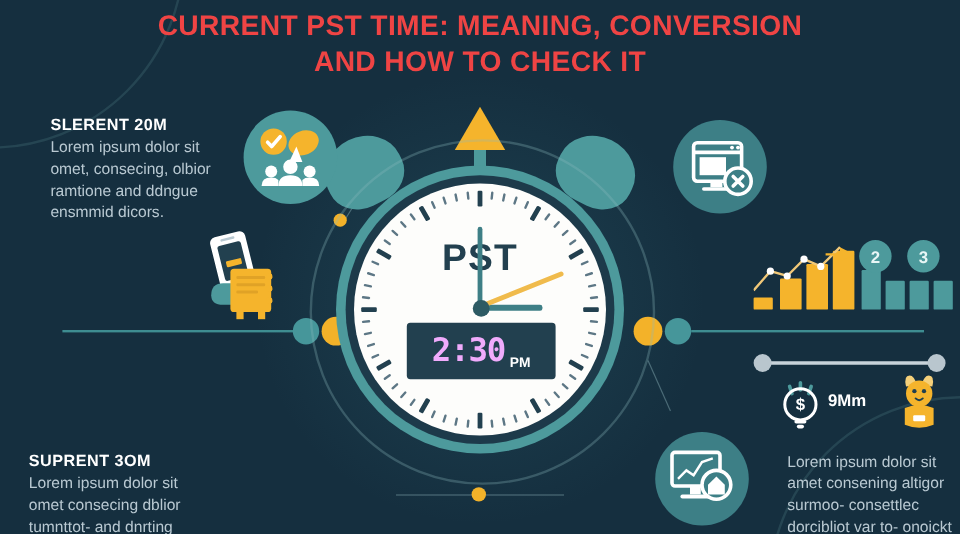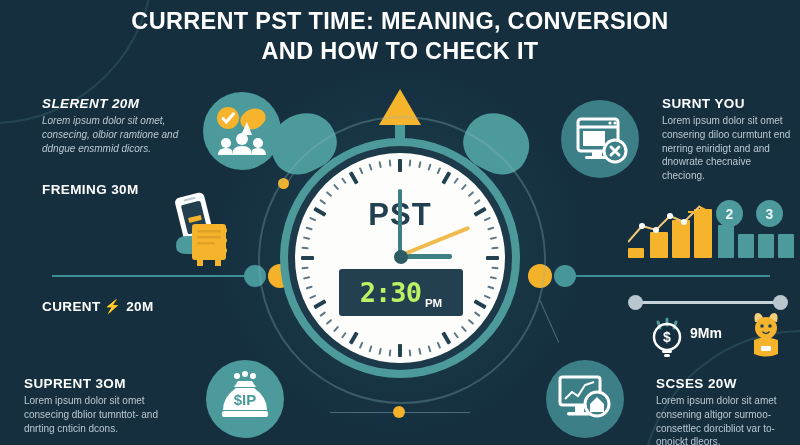--- a/index.html
+++ b/index.html
@@ -34,40 +34,40 @@
     border: 2px solid rgba(124,187,189,0.16);
   }
 
   
   .title {
     position: absolute;
     left: 120px;
     top: 6px;
     width: 560px;
     text-align: center;
-    color: #ffffff;
+    color: #ef4444;
     font-size: 23.5px;
     font-weight: bold;
     line-height: 1.28;
     letter-spacing: 0.3px;
   }
 
   
   .block { position: absolute; }
   .block .bhead {
     color: #ffffff;
     font-size: 13.5px;
     font-weight: bold;
     letter-spacing: 0.4px;
     margin-bottom: 3px;
     white-space: nowrap;
   }
   .block .bbody {
     color: #b9c9d2;
-    font-size: 10px;
+    font-size: 13px;
     line-height: 1.38;
   }
   .block.right .bhead, .block.right .bbody { text-align: left; }
 
   
   .conn-line {
     position: absolute;
     height: 2px;
     background: #3e8d91;
   }
@@ -189,21 +189,21 @@
     position: absolute;
     left: 44px; top: 116px;
     width: 124px; height: 47px;
     background: #22404f;
     border-radius: 3px;
     display: flex;
     align-items: center;
     justify-content: center;
   }
   .digital .dtime {
-    color: #bef264;
+    color: #f0abfc;
     font-family: "DejaVu Sans Mono", monospace;
     font-size: 27px;
     font-weight: bold;
     letter-spacing: -1px;
   }
   .digital .dmer {
     color: #ffffff;
     font-size: 11.5px;
     font-weight: bold;
     margin-left: 4px;
@@ -290,45 +290,38 @@
   <div class="dot amber" style="left:528px; top:264px; width:24px; height:24px;"></div>
 
   <div class="thin-line" style="left:284px; top:188px; width:70px; transform:rotate(-58deg);"></div>
   <div class="dot amber" style="left:278px; top:178px; width:11px; height:11px;"></div>
 
   <div class="thin-line" style="left:330px; top:412px; width:140px;"></div>
   <div class="dot amber" style="left:393px; top:406px; width:12px; height:12px;"></div>
 
   <div class="thin-line" style="left:540px; top:300px; width:46px; transform:rotate(66deg);"></div>
 
-  <div class="block" style="left:42px; top:96px; width:150px;font-style:italic;">
+  <div class="block" style="left:42px; top:96px; width:150px;">
     <div class="bhead">SLERENT 20M</div>
     <div class="bbody">Lorem ipsum dolor sit omet, consecing, olbior ramtione and ddngue ensmmid dicors.</div>
   </div>
 
   <div class="block" style="left:42px; top:182px; width:150px;">
-    <div class="bhead">FREMING 30M</div>
   </div>
 
   <div class="block" style="left:42px; top:298px; width:155px;">
-    <div class="bhead">CURENT ⚡ 20M</div>
   </div>
 
   <div class="block" style="left:24px; top:376px; width:155px;">
     <div class="bhead">SUPRENT 3OM</div>
     <div class="bbody">Lorem ipsum dolor sit omet consecing dblior tumnttot- and dnrting cnticin dcons.</div>
   </div>
 
-  <div class="block right" style="left:662px; top:96px; width:132px;">
-    <div class="bhead">SURNT YOU</div>
-    <div class="bbody">Lorem ipsum dolor sit omet consering diloo curmtunt end nerring eniridigt and and dnowrate checnaive checiong.</div>
-  </div>
 
   <div class="block right" style="left:656px; top:376px; width:142px;">
-    <div class="bhead">SCSES 20W</div>
     <div class="bbody">Lorem ipsum dolor sit amet consening altigor surmoo- consettlec dorcibliot var to- onoickt dleors.</div>
   </div>
 
   <div class="clock-wrap">
     <div class="bell left"></div>
     <div class="bell right"></div>
     <div class="bell-stem"></div>
     <div class="hammer"></div>
 
     <div class="clock-body"></div>
@@ -436,31 +429,20 @@
       <circle cx="38" cy="10" r="1.6" fill="#ffffff"></circle>
       <circle cx="43" cy="10" r="1.6" fill="#ffffff"></circle>
       <rect x="11" y="18" width="22" height="15" fill="#ffffff"></rect>
       <rect x="20" y="38" width="10" height="5" fill="#ffffff"></rect>
       <rect x="13" y="43" width="24" height="3" rx="1.5" fill="#ffffff"></rect>
       <circle cx="43" cy="38" r="11" fill="#3d7f86" stroke="#ffffff" stroke-width="3"></circle>
       <path d="M39 34 l8 8 M47 34 l-8 8" stroke="#ffffff" stroke-width="3" stroke-linecap="round"></path>
     </svg>
   </div>
 
-  <div class="circ-icon" style="left:206px; top:360px; width:78px; height:78px;">
-    <svg width="58" height="56" viewBox="0 0 58 56">
-      <circle cx="21" cy="5" r="3" fill="#ffffff"></circle>
-      <circle cx="29" cy="3" r="3" fill="#ffffff"></circle>
-      <circle cx="37" cy="5" r="3" fill="#ffffff"></circle>
-      <path d="M22 10 h14 l4 6 h-22 z" fill="#ffffff"></path>
-      <path d="M20 17 q-13 9-13 22 h44 q0-13-13-22 z" fill="#ffffff"></path>
-      <rect x="6" y="40" width="46" height="6" rx="2" fill="#ffffff"></rect>
-      <text x="29" y="34" font-family="Liberation Sans, sans-serif" font-size="15" font-weight="bold" fill="#4d9a9c" text-anchor="middle">$IP</text>
-    </svg>
-  </div>
 
   <div class="circ-icon dim" style="left:546px; top:360px; width:78px; height:78px;">
     <svg width="58" height="52" viewBox="0 0 58 52">
       <rect x="4" y="4" width="40" height="28" rx="2.5" fill="none" stroke="#ffffff" stroke-width="3"></rect>
       <polyline points="9,26 16,19 22,23 29,12 38,9" fill="none" stroke="#ffffff" stroke-width="2"></polyline>
       <rect x="19" y="32" width="9" height="7" fill="#ffffff"></rect>
       <rect x="11" y="39" width="25" height="3.5" rx="1.7" fill="#ffffff"></rect>
       <circle cx="41" cy="31" r="12" fill="#3d7f86" stroke="#ffffff" stroke-width="3"></circle>
       <path d="M34 31 l7-7 l7 7 v8 h-14 z" fill="#ffffff"></path>
     </svg>

